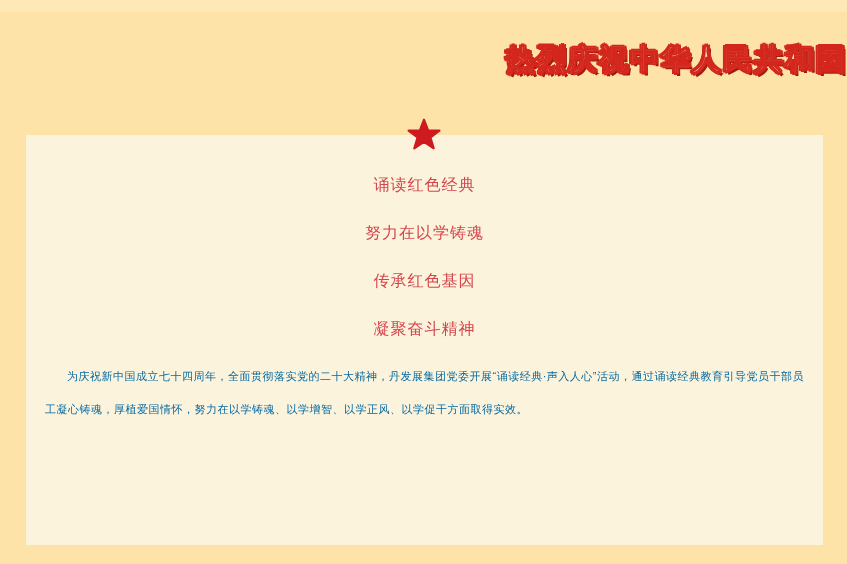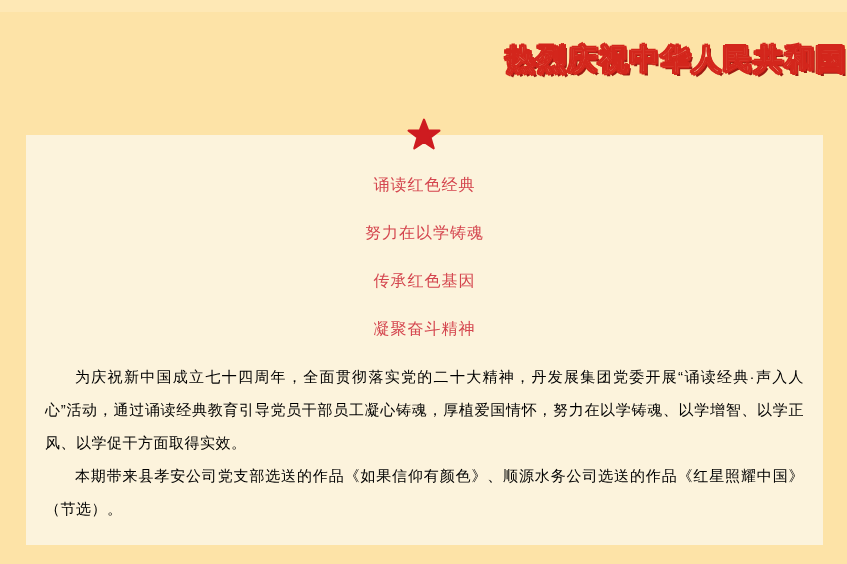--- a/index.html
+++ b/index.html
@@ -64,24 +64,24 @@
     text-align: center;
   }
   .slogan {
     font-size: 16px;
     line-height: 48px;
     letter-spacing: 1px;
     color: #d4454e;
   }
   .body-text {
     padding: 7px 19px 0 19px;
-    font-size: 15px;
+    font-size: 11px;
     line-height: 33px;
     letter-spacing: 0.5px;
-    color: #000000;
+    color: #0369a1;
     text-align: justify;
   }
   .body-text p {
     text-indent: 2em;
     margin: 0;
   }
 </style>
 </head>
 <body>
 
@@ -101,18 +101,17 @@
 
     <div class="slogans">
       <div class="slogan">诵读红色经典</div>
       <div class="slogan">努力在以学铸魂</div>
       <div class="slogan">传承红色基因</div>
       <div class="slogan">凝聚奋斗精神</div>
     </div>
 
     <div class="body-text">
       <p>为庆祝新中国成立七十四周年，全面贯彻落实党的二十大精神，丹发展集团党委开展“诵读经典·声入人心”活动，通过诵读经典教育引导党员干部员工凝心铸魂，厚植爱国情怀，努力在以学铸魂、以学增智、以学正风、以学促干方面取得实效。</p>
-      <p>本期带来县孝安公司党支部选送的作品《如果信仰有颜色》、顺源水务公司选送的作品《红星照耀中国》（节选）。</p>
     </div>
 
   </div>
 
 </div>
 
 </body></html>

